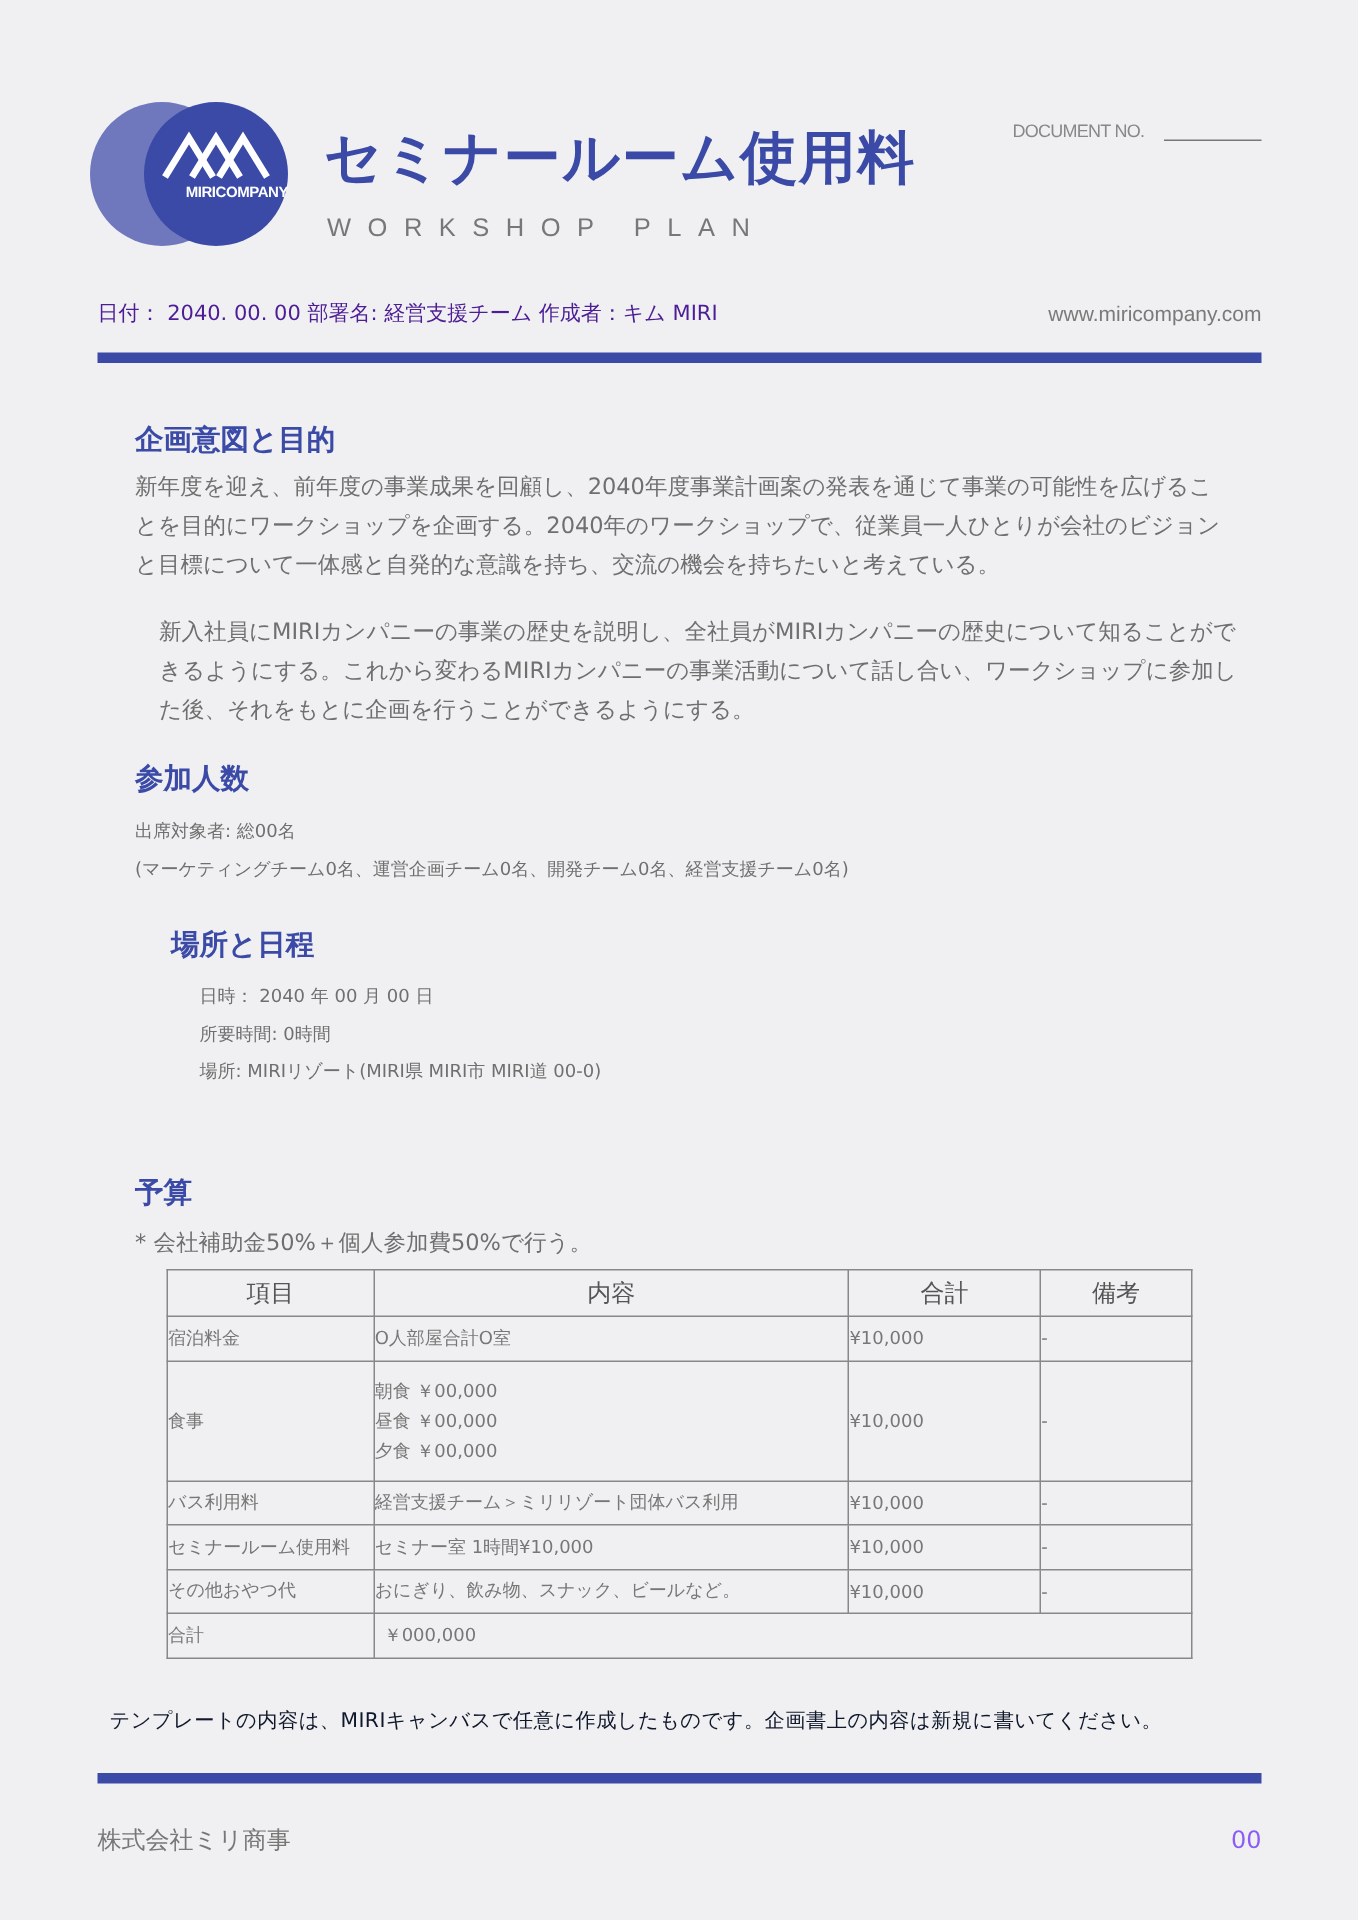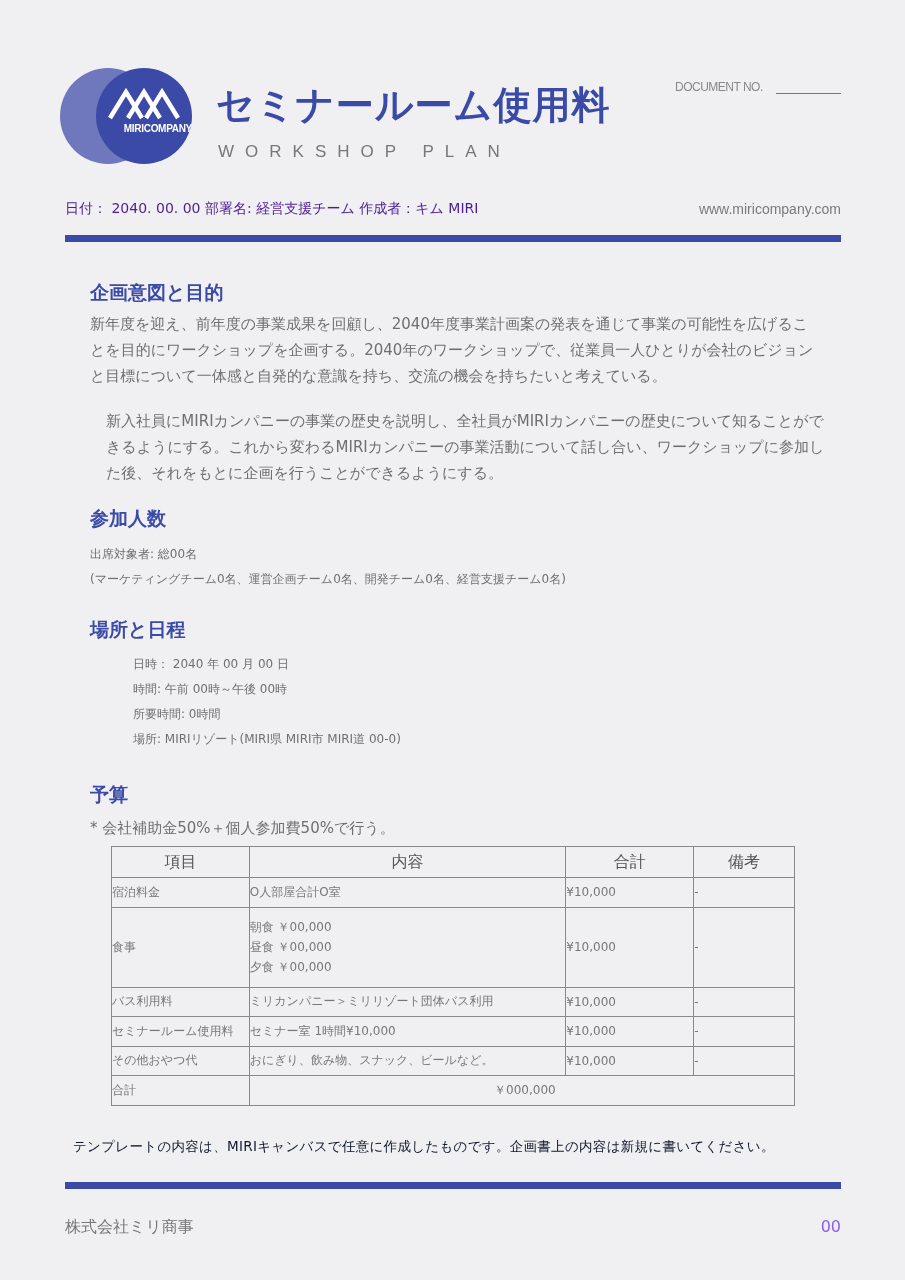--- a/index.html
+++ b/index.html
@@ -27,21 +27,21 @@
 
   .section-title { position: absolute; left: 90px; font-size: 19px; font-weight: bold; color: #3a4aa6; }
   .para { position: absolute; left: 90px; width: 730px; font-size: 15px; line-height: 26px; color: #6f6f6f; }
   .lines div { font-size: 12px; line-height: 25px; color: #6f6f6f; }
 
   table.budget { position: absolute; left: 111px; top: 846px; width: 684px; border-collapse: collapse; font-size: 12px; color: #777; }
   table.budget td, table.budget th { border: 1px solid #888; vertical-align: middle; font-weight: normal; }
   table.budget th { font-size: 16px; color: #555; height: 31px; }
   table.budget td { height: 29.5px; }
   table.budget td.meals { height: 80px; line-height: 20px; }
-  table.budget td.left { text-align: center; padding-left: 6px; }
+  table.budget td.left { text-align: left; padding-left: 6px; }
 
   .note { position: absolute; left: 73px; top: 1138px; font-size: 13.5px; color: #0f172a; letter-spacing: 0.3px; }
   .footer-company { position: absolute; left: 65px; top: 1217px; font-size: 16px; color: #777; }
   .footer-page { position: absolute; right: 64px; top: 1217px; font-size: 16px; color: #8b5cf6; }
 </style>
 </head>
 <body>
 
 <div class="logo">
   <div class="c1"></div>
@@ -70,24 +70,23 @@
 <div class="section-title" style="top:280px;">企画意図と目的</div>
 <div class="para" style="top:311px;">新年度を迎え、前年度の事業成果を回顧し、2040年度事業計画案の発表を通じて事業の可能性を広げることを目的にワークショップを企画する。2040年のワークショップで、従業員一人ひとりが会社のビジョンと目標について一体感と自発的な意識を持ち、交流の機会を持ちたいと考えている。</div>
 <div class="para" style="top:408px;margin-left:16px;">新入社員にMIRIカンパニーの事業の歴史を説明し、全社員がMIRIカンパニーの歴史について知ることができるようにする。これから変わるMIRIカンパニーの事業活動について話し合い、ワークショップに参加した後、それをもとに企画を行うことができるようにする。</div>
 
 <div class="section-title" style="top:506px;">参加人数</div>
 <div class="para lines" style="top:542px;">
   <div>出席対象者: 総00名</div>
   <div>(マーケティングチーム0名、運営企画チーム0名、開発チーム0名、経営支援チーム0名)</div>
 </div>
 
-<div class="section-title" style="top:617px;">場所と日程</div>
+<div class="section-title" style="top:617px;margin-left:24px;">場所と日程</div>
 <div class="para lines" style="top:652px;margin-left:43px;">
   <div>日時： 2040 年 00 月 00 日</div>
-  <div>時間: 午前 00時～午後 00時</div>
   <div>所要時間: 0時間</div>
   <div>場所: MIRIリゾート(MIRI県 MIRI市 MIRI道 00-0)</div>
 </div>
 
 <div class="section-title" style="top:782px;">予算</div>
 <div class="para" style="top:815px;">* 会社補助金50%＋個人参加費50%で行う。</div>
 
 <table class="budget">
   <colgroup>
     <col style="width:138px">
@@ -113,21 +112,21 @@
     <td class="meals">
       <div>朝食 ￥00,000</div>
       <div>昼食 ￥00,000</div>
       <div>夕食 ￥00,000</div>
     </td>
     <td class="meals">¥10,000</td>
     <td class="meals">-</td>
   </tr>
   <tr>
     <td>バス利用料</td>
-    <td>ミリカンパニー＞ミリリゾート団体バス利用</td>
+    <td>経営支援チーム＞ミリリゾート団体バス利用</td>
     <td>¥10,000</td>
     <td>-</td>
   </tr>
   <tr>
     <td>セミナールーム使用料</td>
     <td>セミナー室 1時間¥10,000</td>
     <td>¥10,000</td>
     <td>-</td>
   </tr>
   <tr>

